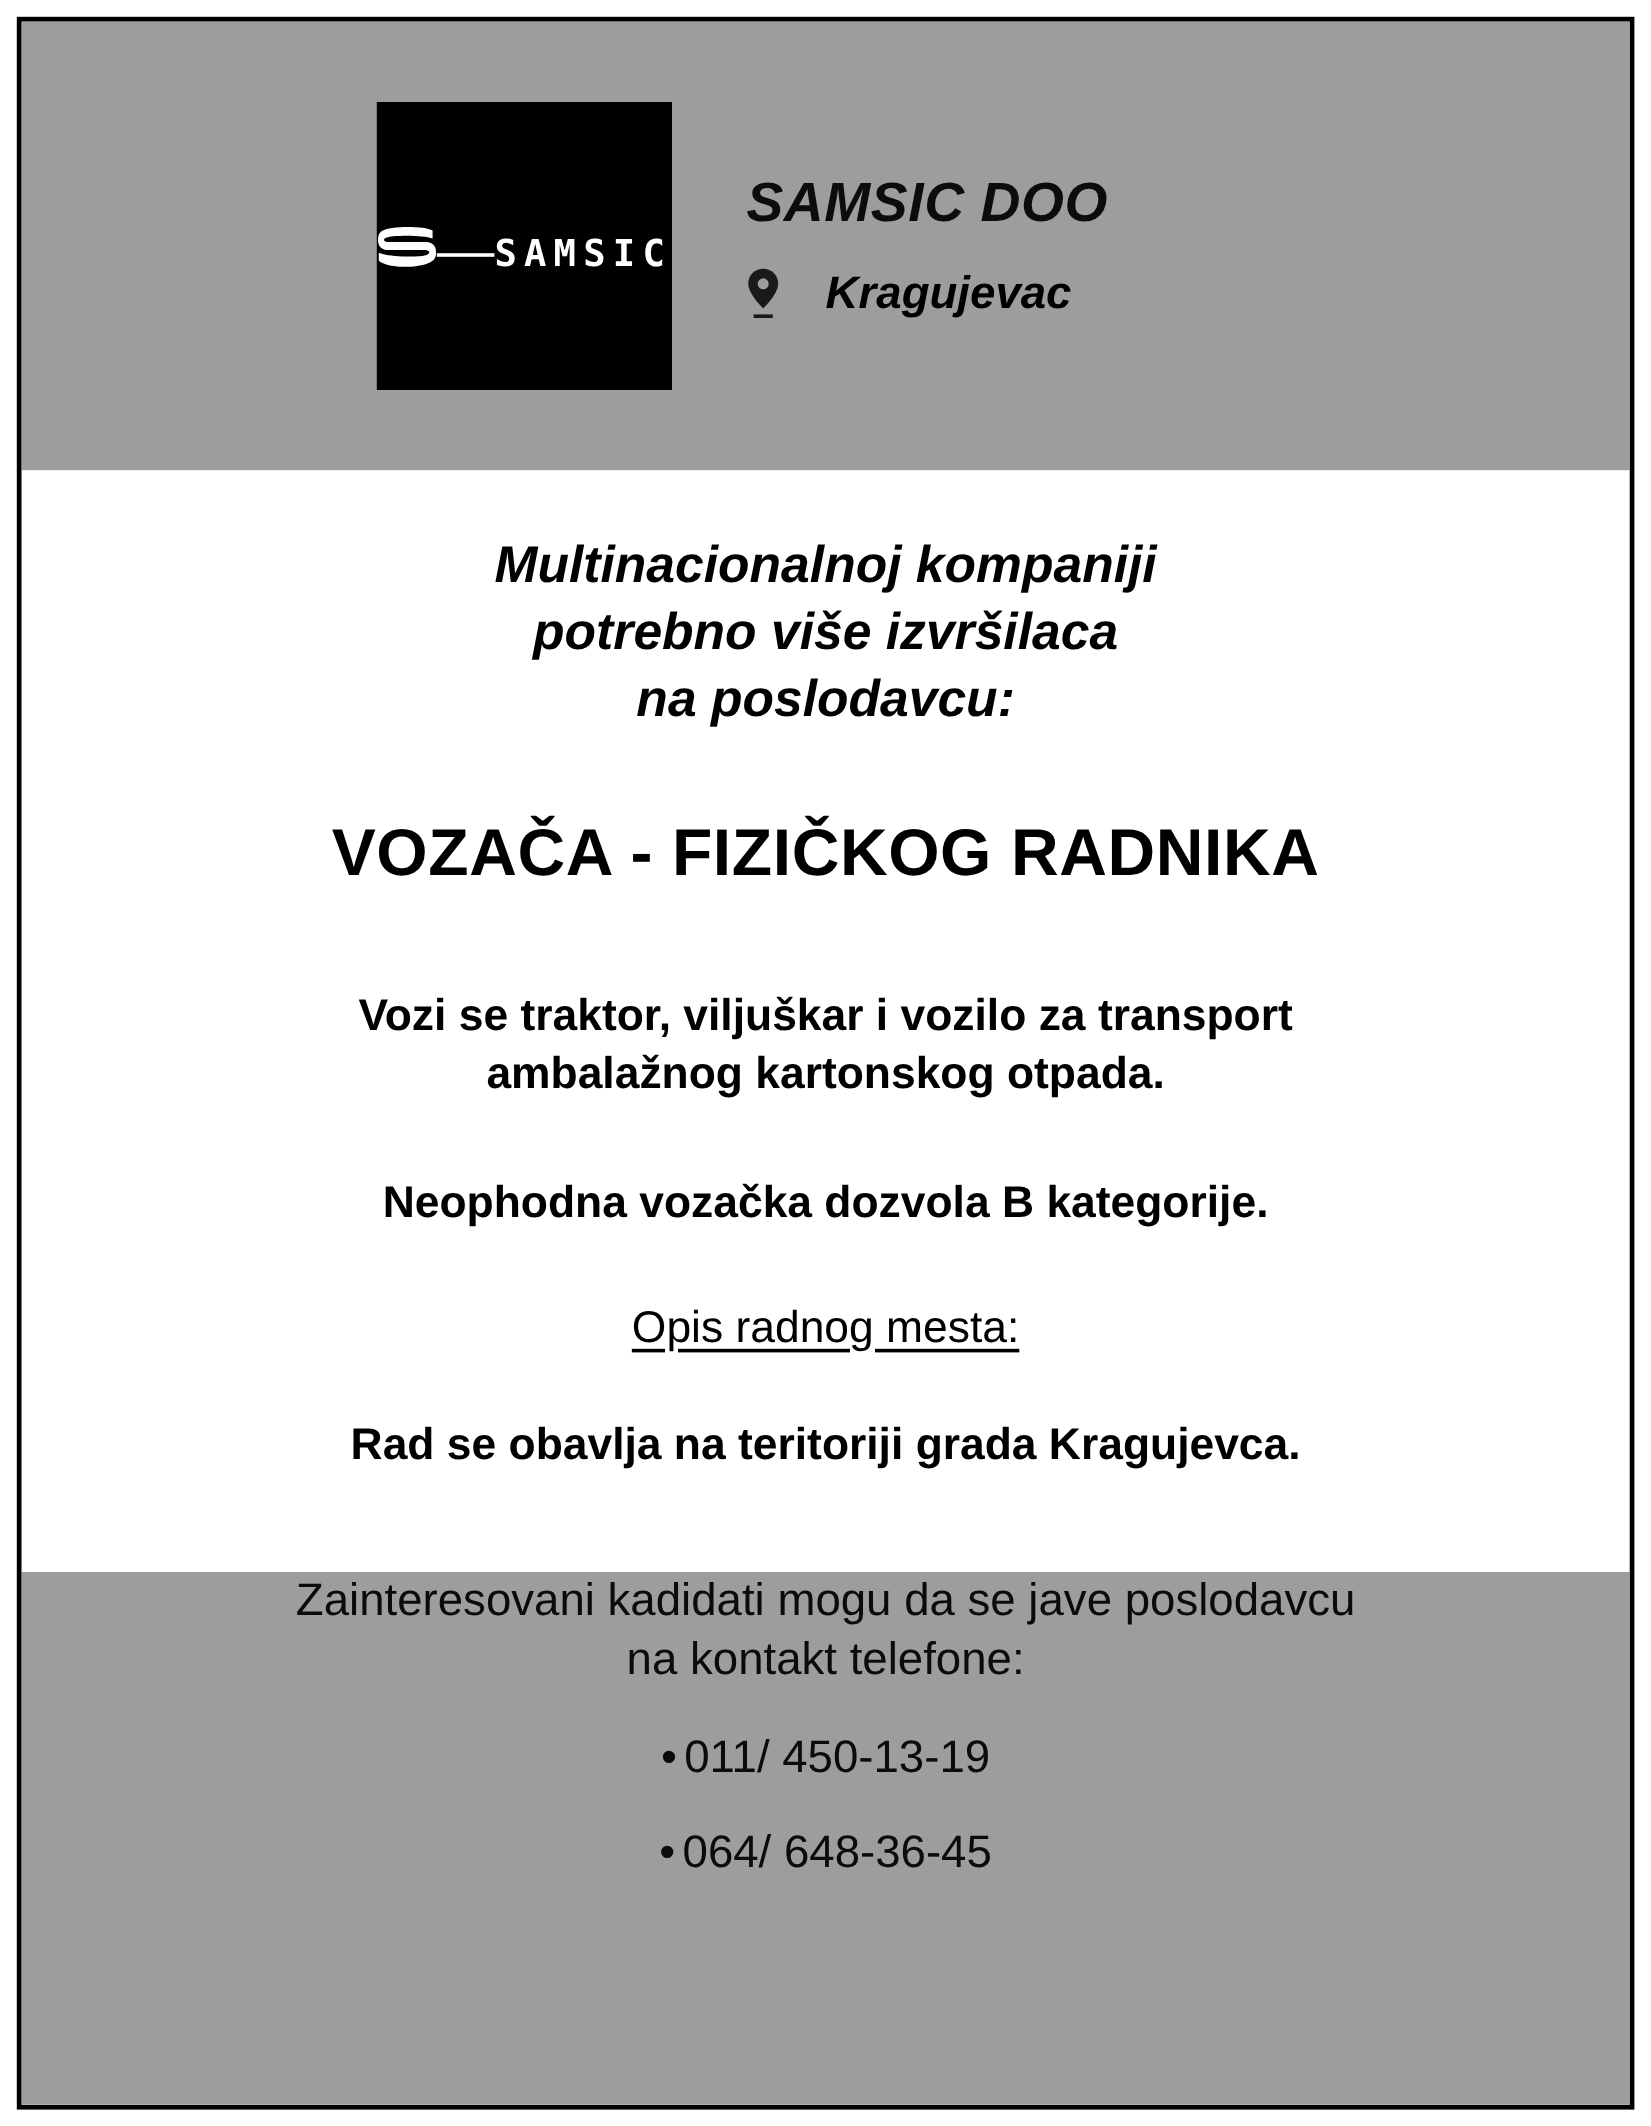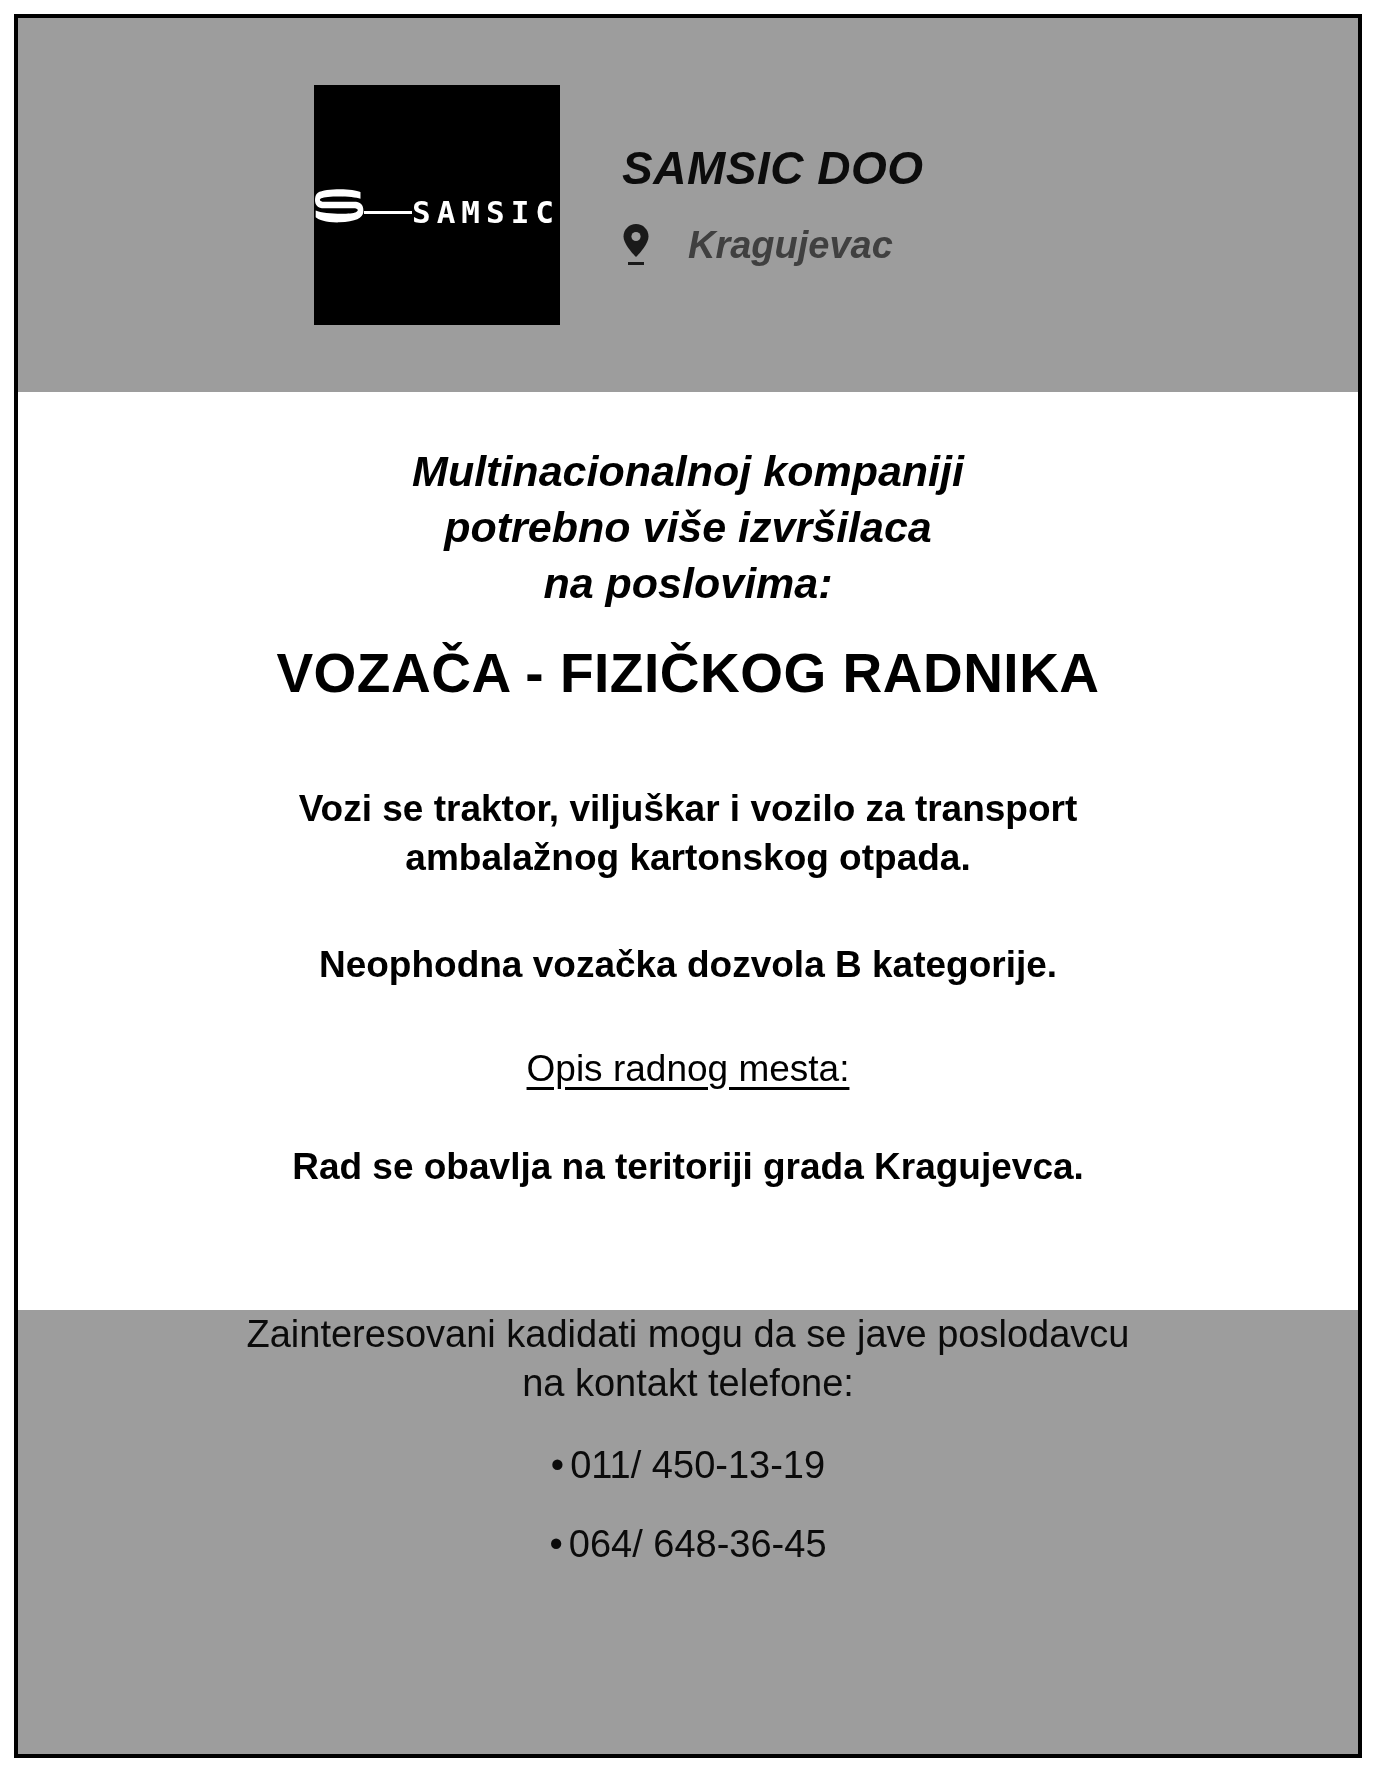--- a/index.html
+++ b/index.html
@@ -71,21 +71,21 @@
   }
   .company-loc {
     display:flex;
     align-items:center;
     margin-top:30px;
   }
   .pin-icon { width:28px; height:44px; flex-shrink:0; }
   .loc-text {
     font-size:38px;
     font-weight:bold;
-    color:#404040;
+    color:#000000;
     margin-left:38px;
   }
 
   
   .body {
     background:#ffffff;
     flex:1;
     text-align:center;
     padding-top:52px;
     color:#000000;
@@ -93,21 +93,21 @@
   .intro {
     font-size:43px;
     font-weight:bold;
     line-height:1.30;
     font-style:italic;
   }
   .job-title {
     font-size:55px;
     font-weight:bold;
     letter-spacing:0.5px;
-    margin-top:31px;
+    margin-top:68px;
     line-height:1.1;
   }
   .para {
     font-size:37px;
     font-weight:bold;
     line-height:1.32;
     margin-top:82px;
   }
   .para.tight { margin-top:58px; }
   .section-head {
@@ -168,21 +168,21 @@
       </div>
     </div>
 
   </div>
 
   <div class="body">
 
     <div class="intro">
       <div>Multinacionalnoj kompaniji</div>
       <div>potrebno više izvršilaca</div>
-      <div>na poslovima:</div>
+      <div>na poslodavcu:</div>
     </div>
 
     <div class="job-title">VOZAČA - FIZIČKOG RADNIKA</div>
 
     <div class="para">
       <div>Vozi se traktor, viljuškar i vozilo za transport</div>
       <div>ambalažnog kartonskog otpada.</div>
     </div>
 
     <div class="para tight">Neophodna vozačka dozvola B kategorije.</div>

